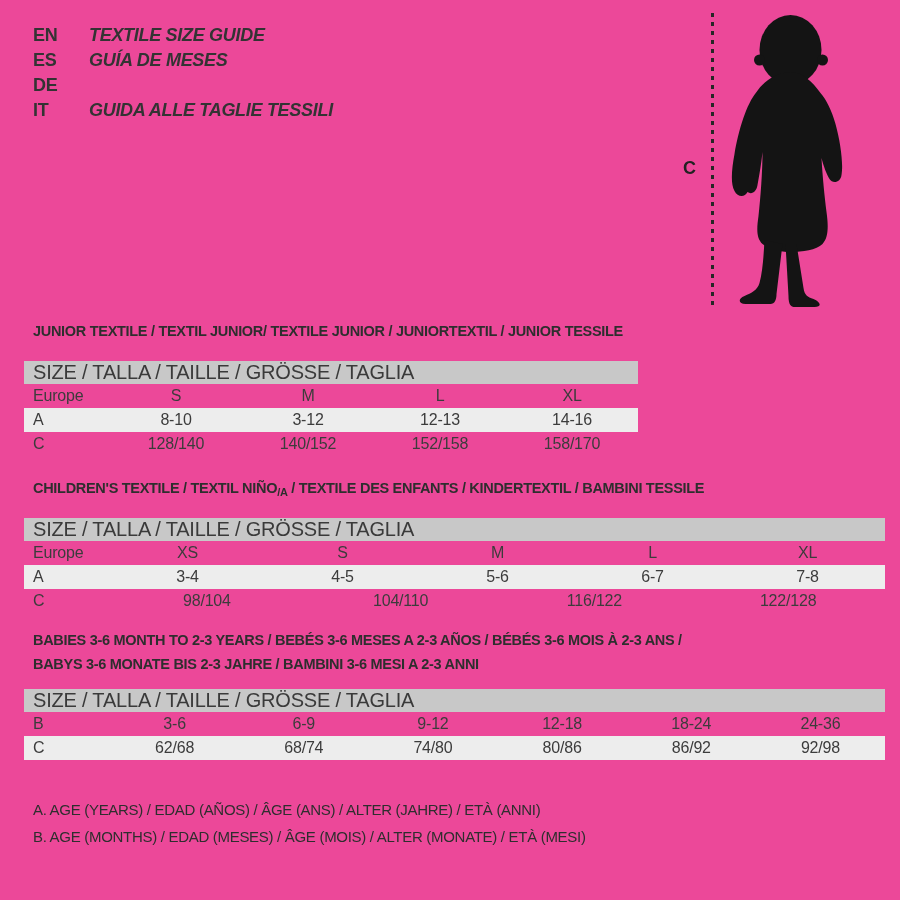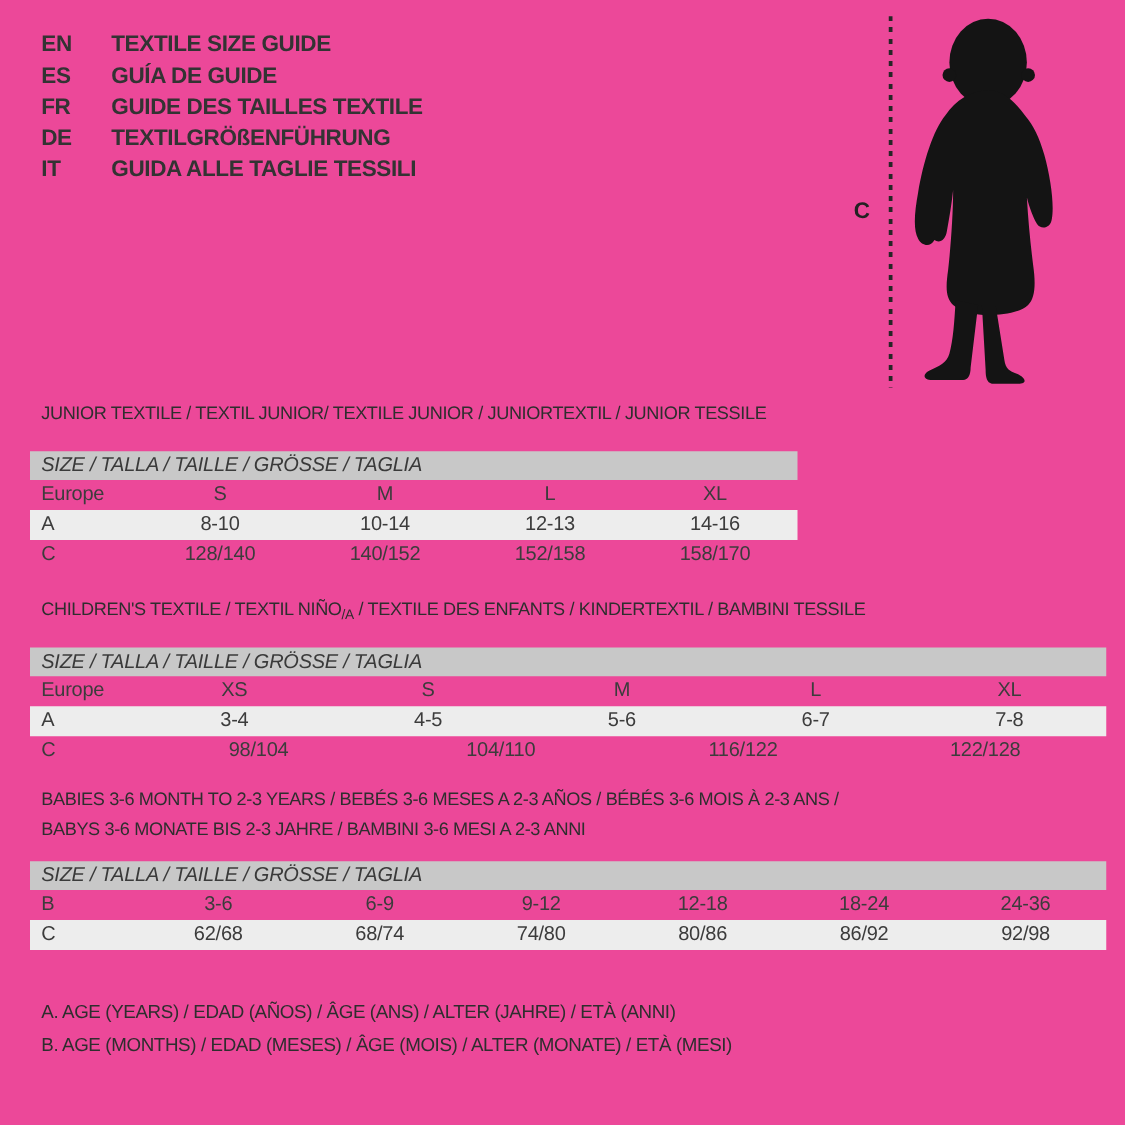--- a/index.html
+++ b/index.html
@@ -3,35 +3,35 @@
 <meta charset="utf-8">
 <style>
   html,body{margin:0;padding:0;background:#fff;}
   .page{position:relative;width:900px;height:900px;background:#ec4899;overflow:hidden;
         font-family:"Liberation Sans","DejaVu Sans",sans-serif;color:#333;}
 
   
   .lang-block{position:absolute;left:33px;top:23px;}
   .lang-row{display:flex;line-height:25px;white-space:nowrap;}
   .lang-code{width:56px;font-weight:bold;font-size:18px;letter-spacing:-0.3px;}
-  .lang-label{font-weight:bold;font-size:18px;letter-spacing:-0.3px;}
+  .lang-label{font-weight:bold;font-size:18px;letter-spacing:-0.3px;font-style:italic;}
 
   
   .c-label{position:absolute;left:683px;top:158px;font-size:18px;font-weight:bold;color:#222;}
   .dotted-line{position:absolute;left:711px;top:13px;width:3px;height:297px;
     background:repeating-linear-gradient(to bottom,#262626 0px,#262626 4px,transparent 4px,transparent 9px);}
   .baby{position:absolute;left:724px;top:12px;width:133px;height:302px;}
 
   
   .size-table{position:absolute;left:24px;}
-  .tbl-title{font-size:14.5px;font-weight:normal;margin-left:9px;line-height:18px;
+  .tbl-title{font-size:14.5px;font-weight:bold;margin-left:9px;line-height:18px;
              white-space:nowrap;letter-spacing:-0.3px;color:#2e2e2e;}
   .tbl-title .subscr{font-size:11px;position:relative;top:3px;}
   .band{height:23px;background:var(--band,#c8c8c8);line-height:23px;padding-left:9px;
-        font-size:16px;color:#3a3a3a;letter-spacing:-0.2px;font-style:italic;}
+        font-size:20px;color:#3a3a3a;letter-spacing:-0.2px;}
   .trow{display:flex;height:24px;line-height:24px;font-size:16px;color:#3c3c3c;letter-spacing:-0.2px;justify-content:space-between;}
   .trow .c0{width:86px;padding-left:9px;box-sizing:border-box;}
   .trow .cc{flex:1;text-align:center;}
   .stripe{background:var(--stripe,#ededed);}
 
   .t-junior{top:322px;width:614px;}
   .t-junior .band{margin-top:21px;}
   .t-children{top:479px;width:861px;}
   .t-children .band{margin-top:20px;}
   .t-babies{top:631px;width:861px;}
@@ -48,29 +48,24 @@
 
 <div class="page">
 
   <section class="lang-block">
     <div class="lang-row">
       <span class="lang-code">EN</span>
       <span class="lang-label">TEXTILE SIZE GUIDE</span>
     </div>
     <div class="lang-row">
       <span class="lang-code">ES</span>
-      <span class="lang-label">GUÍA DE GUIDE</span>
-    </div>
-    <div class="lang-row">
-      <span class="lang-code">FR</span>
-      <span class="lang-label">GUIDE DES TAILLES TEXTILE</span>
+      <span class="lang-label">GUÍA DE MESES</span>
     </div>
     <div class="lang-row">
       <span class="lang-code">DE</span>
-      <span class="lang-label">TEXTILGRÖßENFÜHRUNG</span>
     </div>
     <div class="lang-row">
       <span class="lang-code">IT</span>
       <span class="lang-label">GUIDA ALLE TAGLIE TESSILI</span>
     </div>
   </section>
 
   <span class="c-label">C</span>
   <div class="dotted-line"></div>
   <svg class="baby" viewBox="0 0 132 302" xmlns="http://www.w3.org/2000/svg" aria-hidden="true">
@@ -97,21 +92,21 @@
     <div class="trow">
       <span class="c0">Europe</span>
       <span class="cc">S</span>
       <span class="cc">M</span>
       <span class="cc">L</span>
       <span class="cc">XL</span>
     </div>
     <div class="trow stripe">
       <span class="c0">A</span>
       <span class="cc">8-10</span>
-      <span class="cc">10-14</span>
+      <span class="cc">3-12</span>
       <span class="cc">12-13</span>
       <span class="cc">14-16</span>
     </div>
     <div class="trow">
       <span class="c0">C</span>
       <span class="cc">128/140</span>
       <span class="cc">140/152</span>
       <span class="cc">152/158</span>
       <span class="cc">158/170</span>
     </div>

